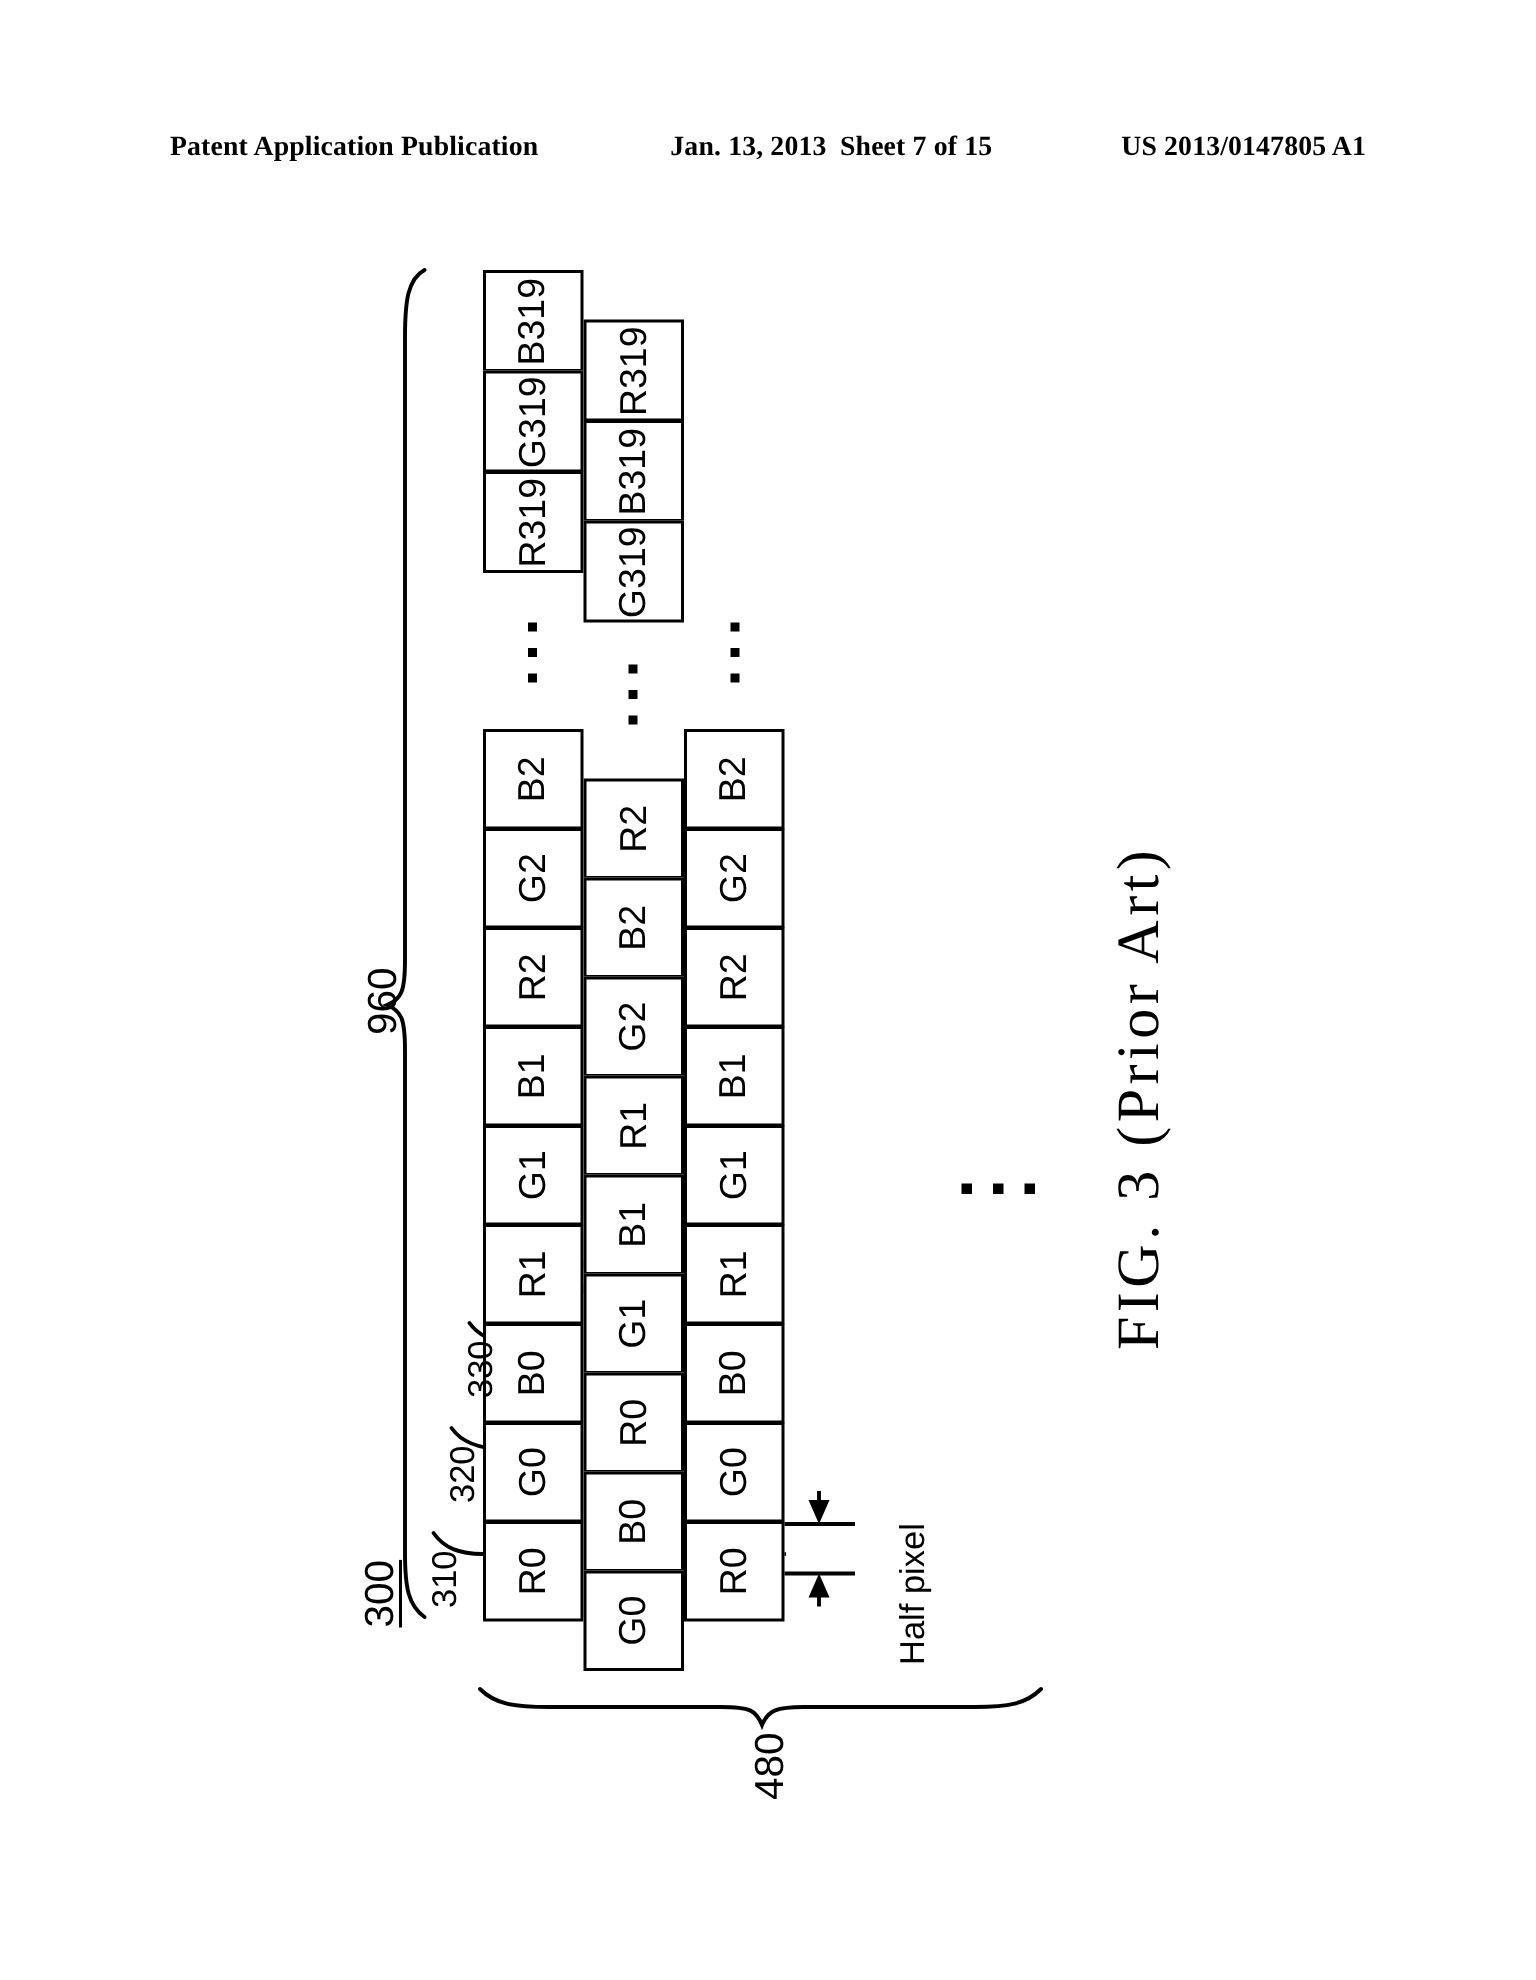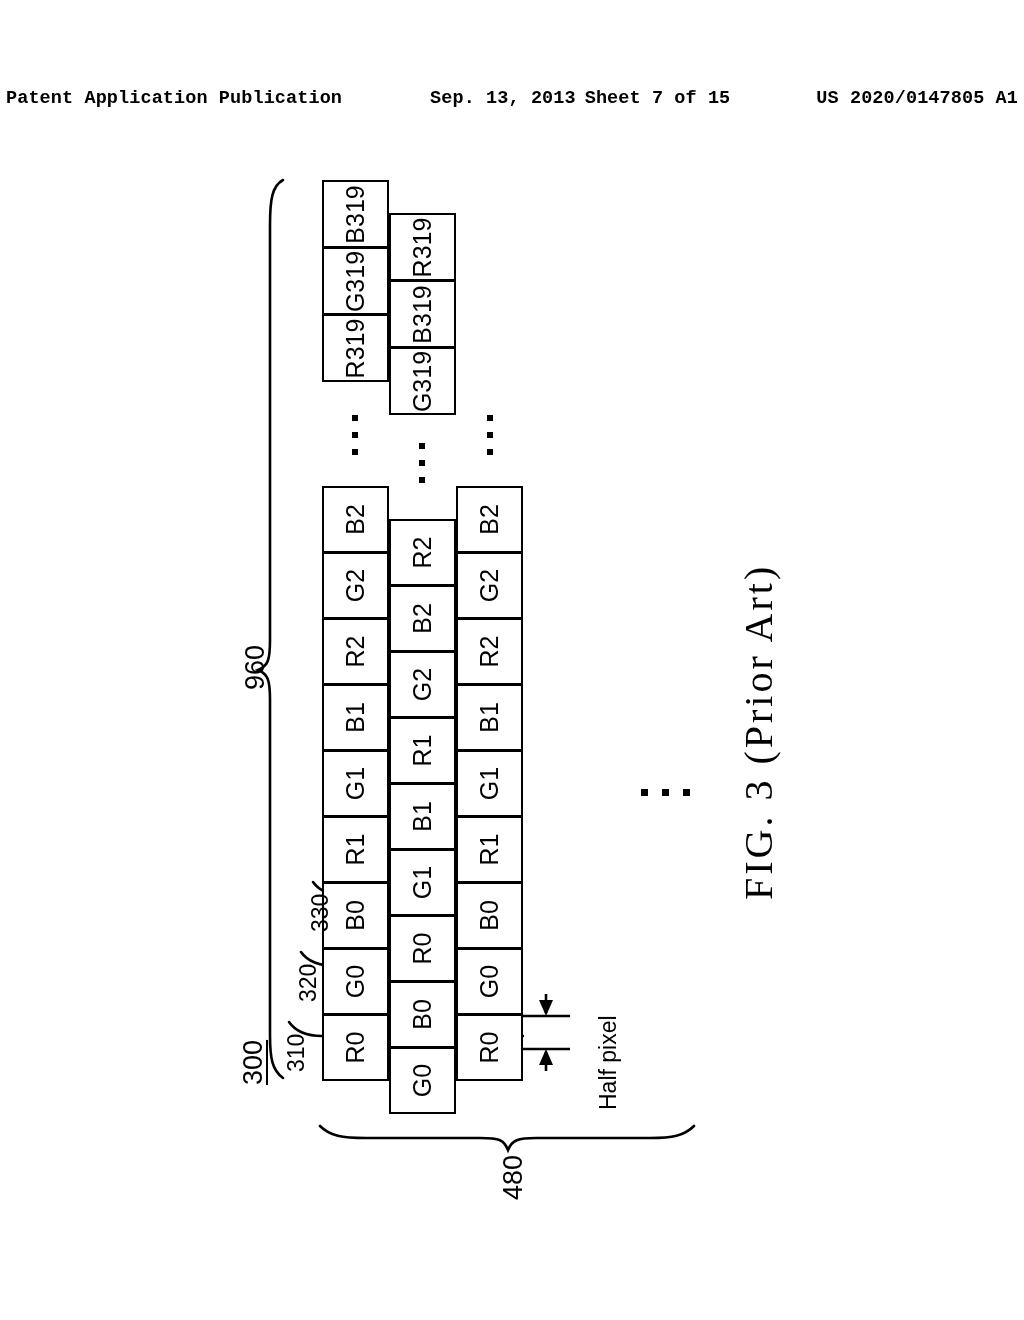--- a/index.html
+++ b/index.html
@@ -10,21 +10,21 @@
     color:#000;
     overflow:hidden;
     position:relative;
   }
   .page{position:absolute;left:0;top:0;width:1024px;height:1320px;}
 
   
   .hdr{
     position:absolute;top:88px;left:0;width:1024px;
     display:flex;justify-content:center;align-items:baseline;
-    font-family:Liberation Mono, monospace;
+    font-family:Liberation Serif, serif;
     font-weight:bold;font-size:18.5px;letter-spacing:.1px;
     white-space:pre;
     gap:22px;
   }
   .hdr .gapA{display:inline-block;width:44px;}
   .hdr .gapB{display:inline-block;width:42px;}
   .hdr .mid{display:inline-block;}
   .hdr .mid span{display:inline-block;}
   .hdr .midgap{display:inline-block;width:9px;}
 
@@ -94,23 +94,23 @@
   }
 </style>
 </head>
 <body>
 
 <div class="page">
 
   <div class="hdr">
     <span>Patent Application Publication</span>
     <span class="gapA"></span>
-    <span class="mid"><span>Sep. 13, 2013</span><span class="midgap"></span><span>Sheet 7 of 15</span></span>
+    <span class="mid"><span>Jan. 13, 2013</span><span class="midgap"></span><span>Sheet 7 of 15</span></span>
     <span class="gapB"></span>
-    <span>US 2020/0147805 A1</span>
+    <span>US 2013/0147805 A1</span>
   </div>
 
   <svg class="ov" viewBox="0 0 1024 1320" preserveAspectRatio="none">
 
     <g fill="none" stroke="#000" stroke-width="2.6" stroke-linecap="round">
       <path d="M 283 180
                C 272 186, 270 200, 270 225
                L 270 640
                C 270 660, 268 666, 258 670
                C 268 674, 270 680, 270 700

